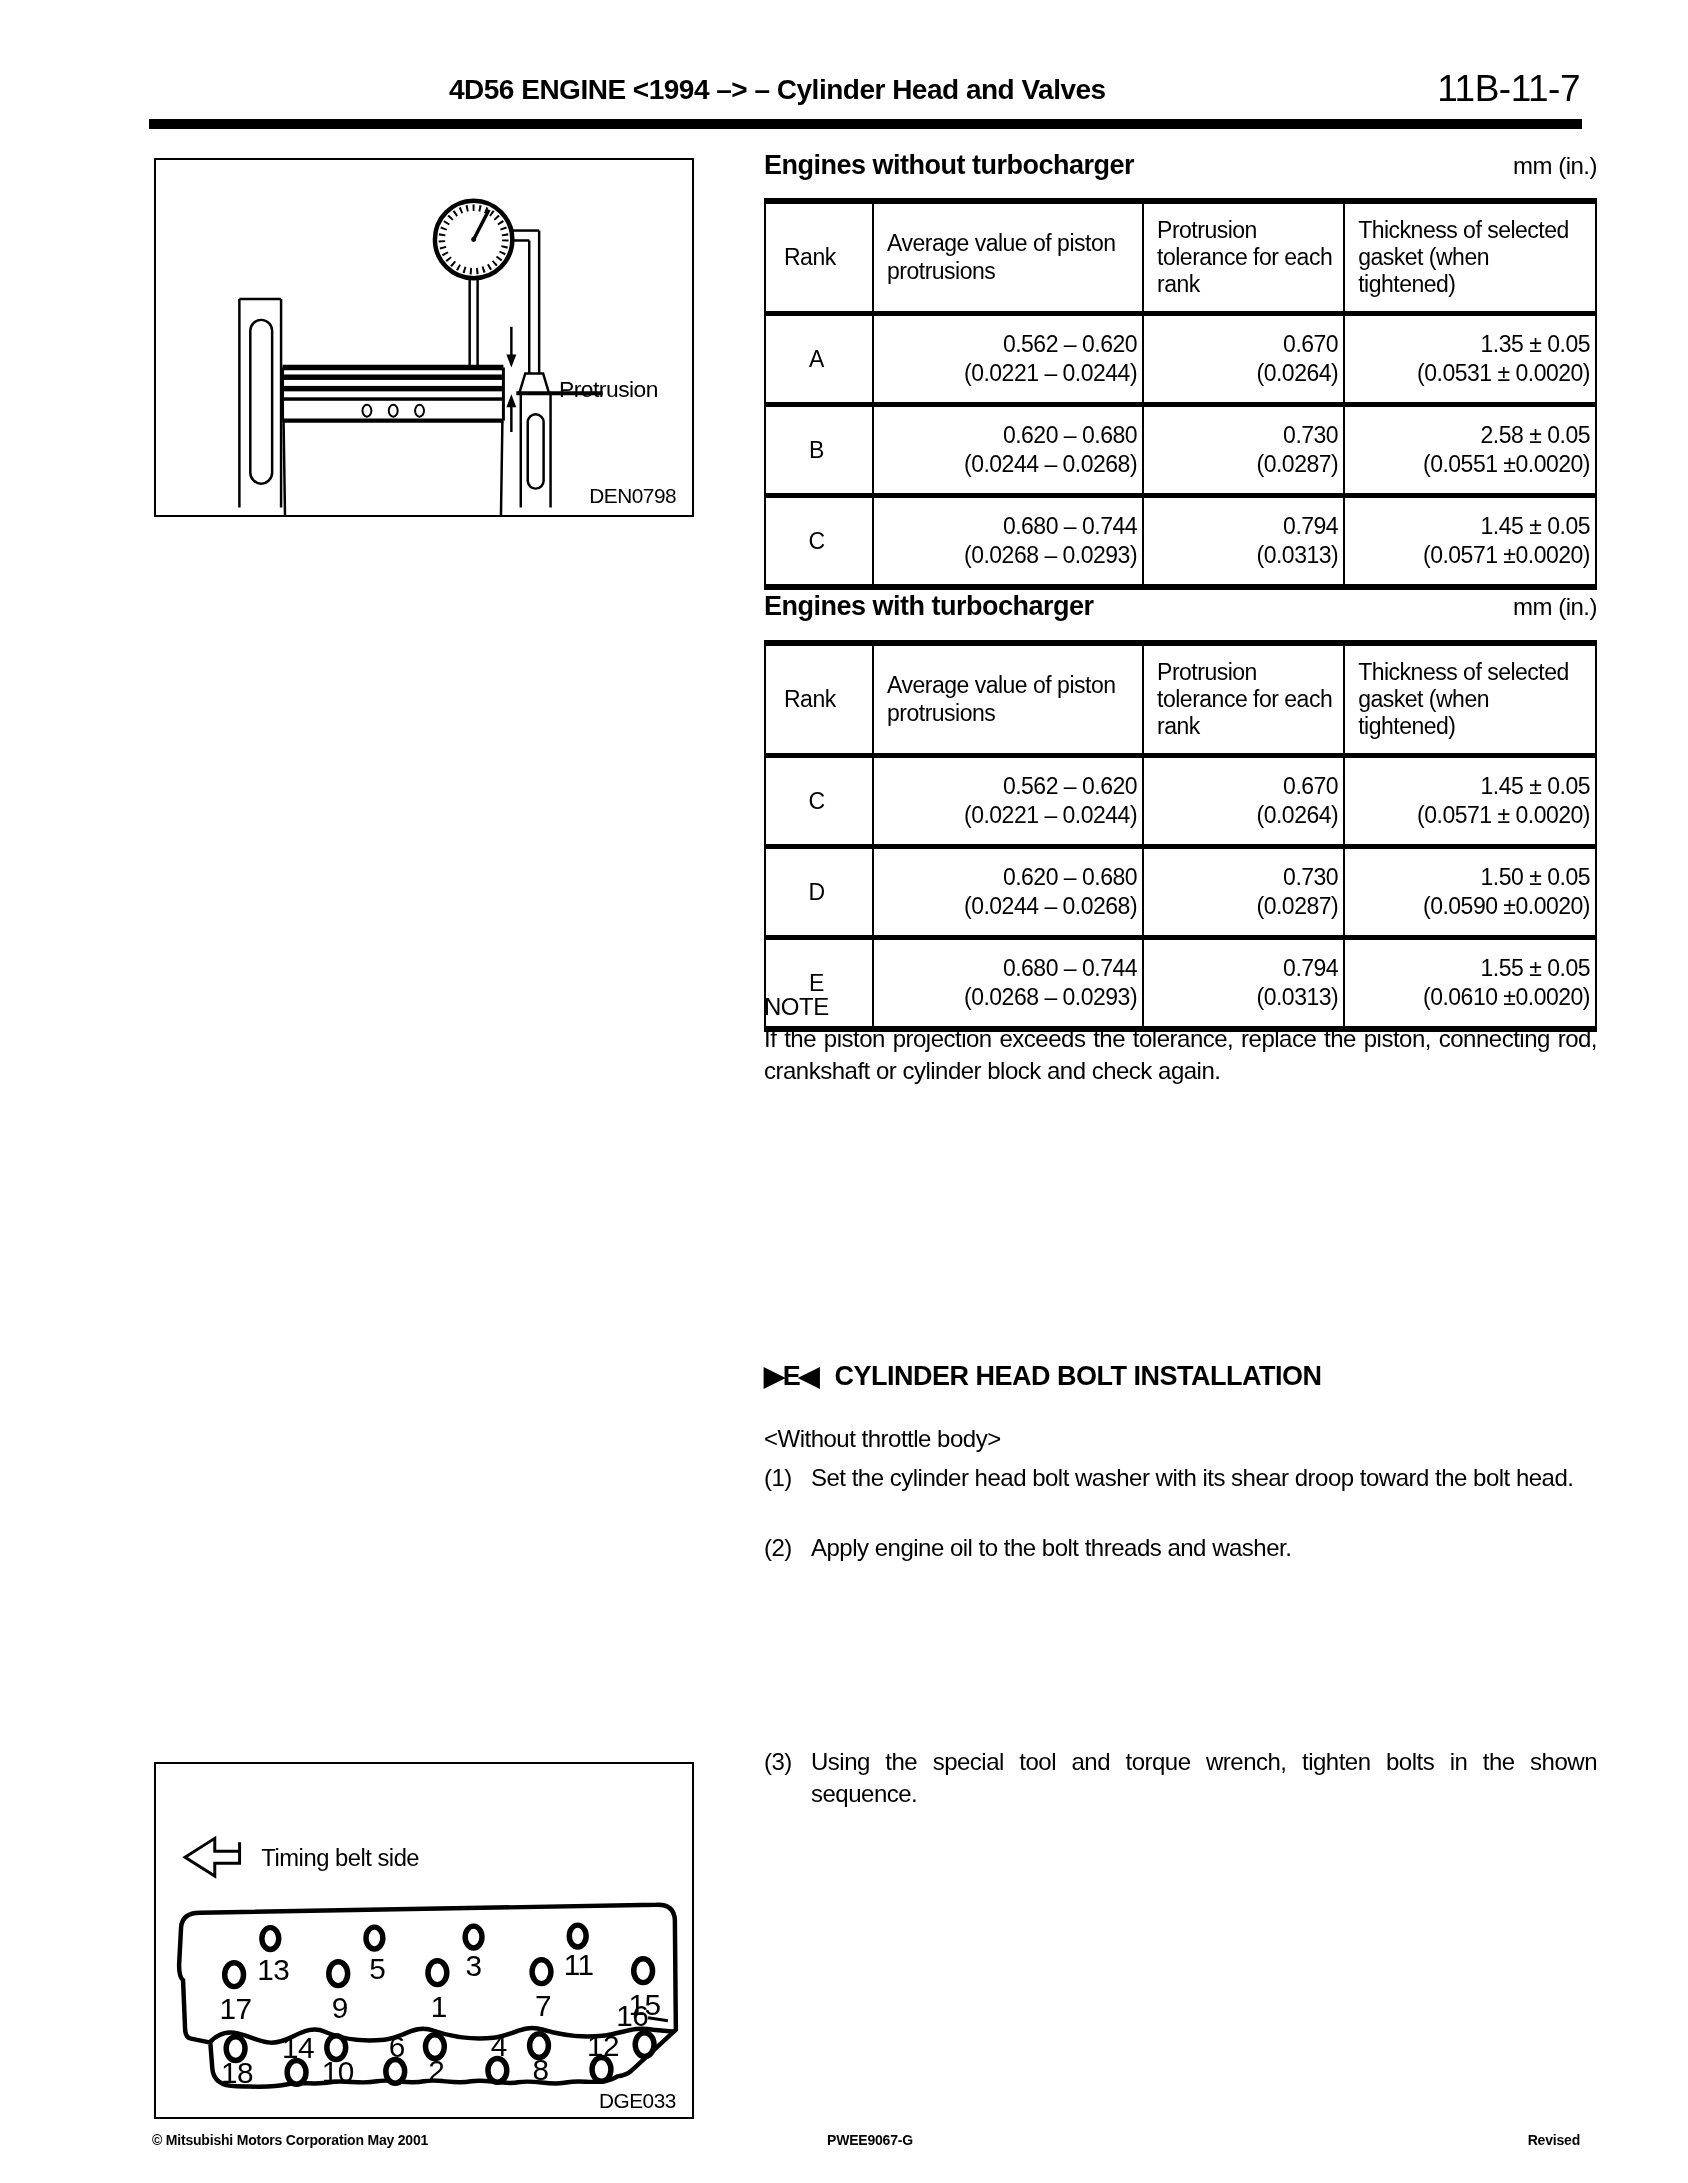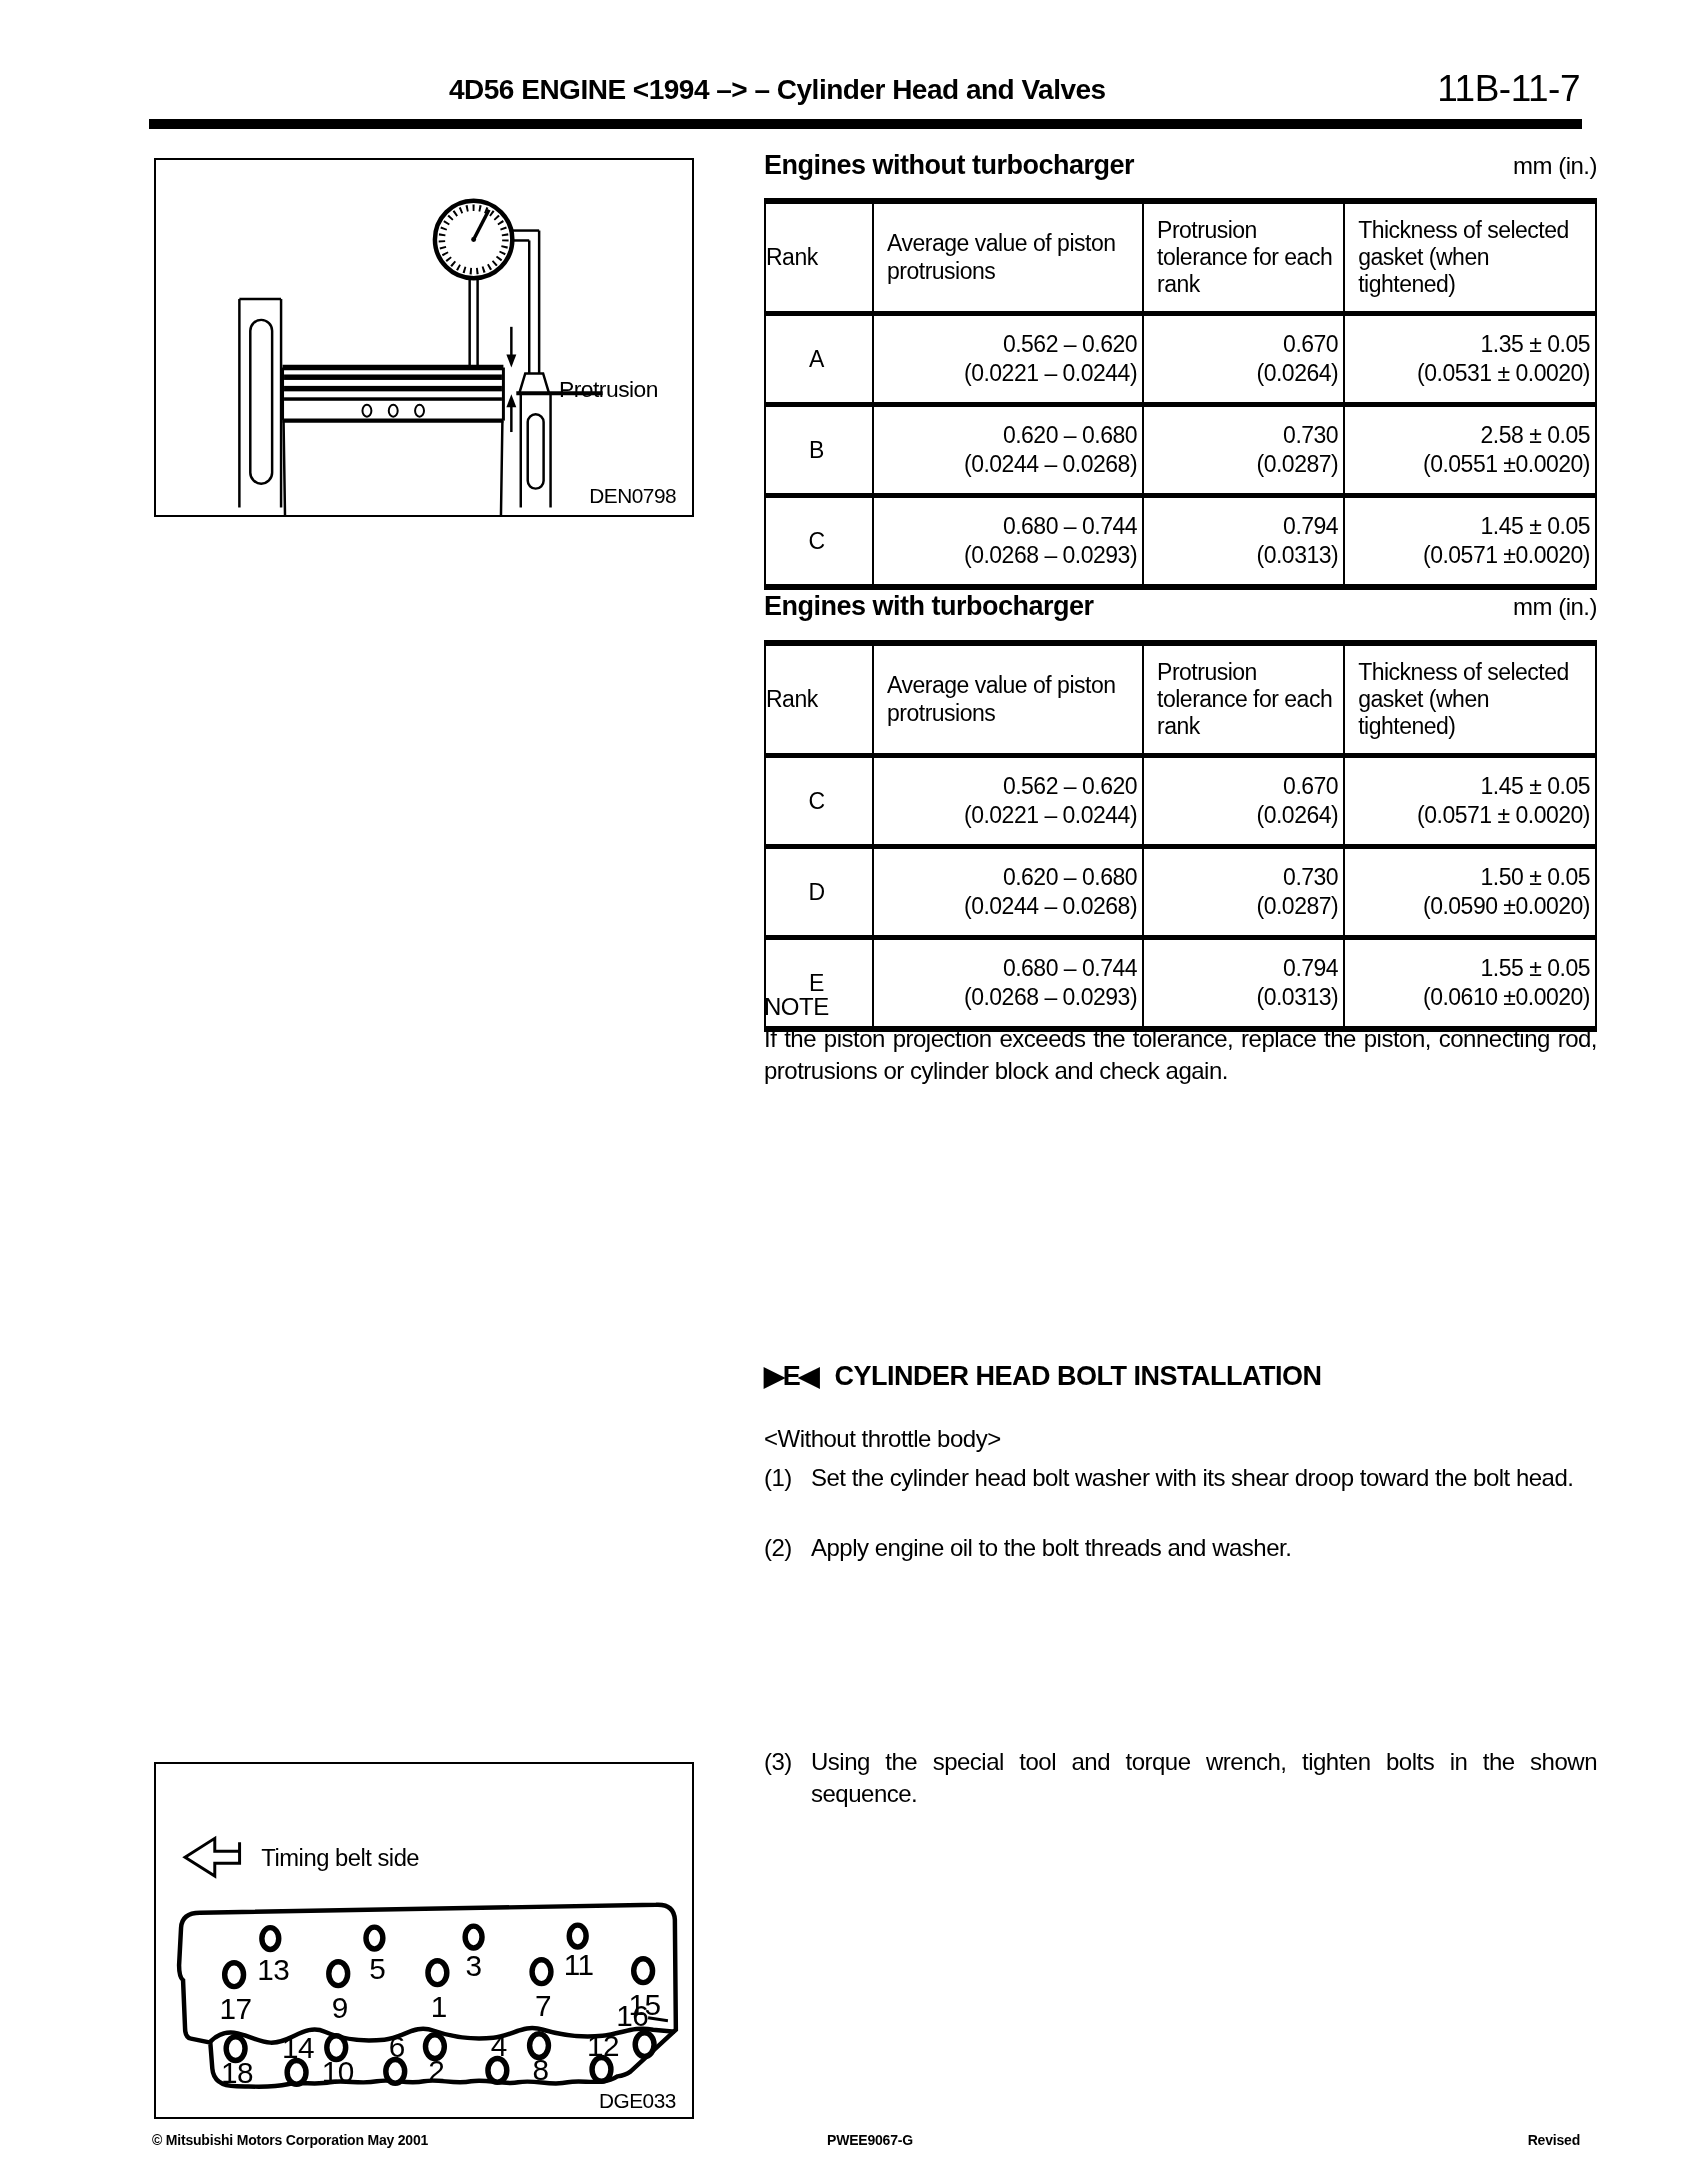--- a/index.html
+++ b/index.html
@@ -20,21 +20,21 @@
   .tbl-title-row{position:absolute;left:764px;width:833px;display:flex;justify-content:space-between;align-items:baseline;}
   .tbl-title{font-size:27px;font-weight:bold;letter-spacing:-0.5px;}
   .tbl-units{font-size:24px;letter-spacing:-0.5px;}
   .spec-table-wrap{position:absolute;left:764px;width:833px;}
   table.spec{border-collapse:collapse;width:100%;table-layout:fixed;
     border-top:6px solid #000;border-bottom:6px solid #000;font-size:23px;letter-spacing:-0.5px;}
   table.spec col.c1{width:13%;} table.spec col.c2{width:32.5%;}
   table.spec col.c3{width:24.2%;} table.spec col.c4{width:30.3%;}
   table.spec th, table.spec td{border-left:2px solid #000;border-right:2px solid #000;vertical-align:middle;font-weight:normal;}
   table.spec thead th{height:97px;text-align:left;padding:5px 5px 5px 13px;line-height:1.18;}
-  table.spec thead th.rank{padding-left:0;}
+  table.spec thead th.rank{padding-left:18px;}
   table.spec tbody tr{border-top:5px solid #000;}
   table.spec tbody td{height:78px;padding:4px 5px 4px 13px;line-height:1.25;text-align:right;}
   table.spec tbody td.rank{text-align:center;padding-left:0;}
   
   .note{position:absolute;left:764px;top:991px;width:833px;font-size:24px;line-height:1.33;letter-spacing:-0.5px;}
   .note p{margin:0;text-align:justify;}
   .sec-head{position:absolute;left:764px;top:1360px;width:843px;font-size:27px;font-weight:bold;letter-spacing:-0.5px;}
   .sec-head .mark{letter-spacing:-2px;}
   .sec-head .ttl{margin-left:17px;}
   .variant{position:absolute;left:764px;top:1425px;font-size:24px;letter-spacing:-0.5px;}
@@ -251,21 +251,21 @@
               <div>1.55 ± 0.05</div>
               <div>(0.0610 ±0.0020)</div>
             </td>
         </tr>
       </tbody>
     </table>
   </div>
 
   <div class="note">
     <div>NOTE</div>
-    <p>If the piston projection exceeds the tolerance, replace the piston, connecting rod, protrusions or cylinder block and check again.</p>
+    <p>If the piston projection exceeds the tolerance, replace the piston, connecting rod, crankshaft or cylinder block and check again.</p>
   </div>
 
   <div class="sec-head">
     <span class="mark">▶</span><span class="mark">E</span><span class="mark">◀</span><span class="ttl">CYLINDER HEAD BOLT INSTALLATION</span>
   </div>
   <div class="variant">&lt;Without throttle body&gt;</div>
 
   <div class="step" id="step1">
     <span>(1)</span>
     <span class="txt">Set the cylinder head bolt washer with its shear droop toward the bolt head.</span>

